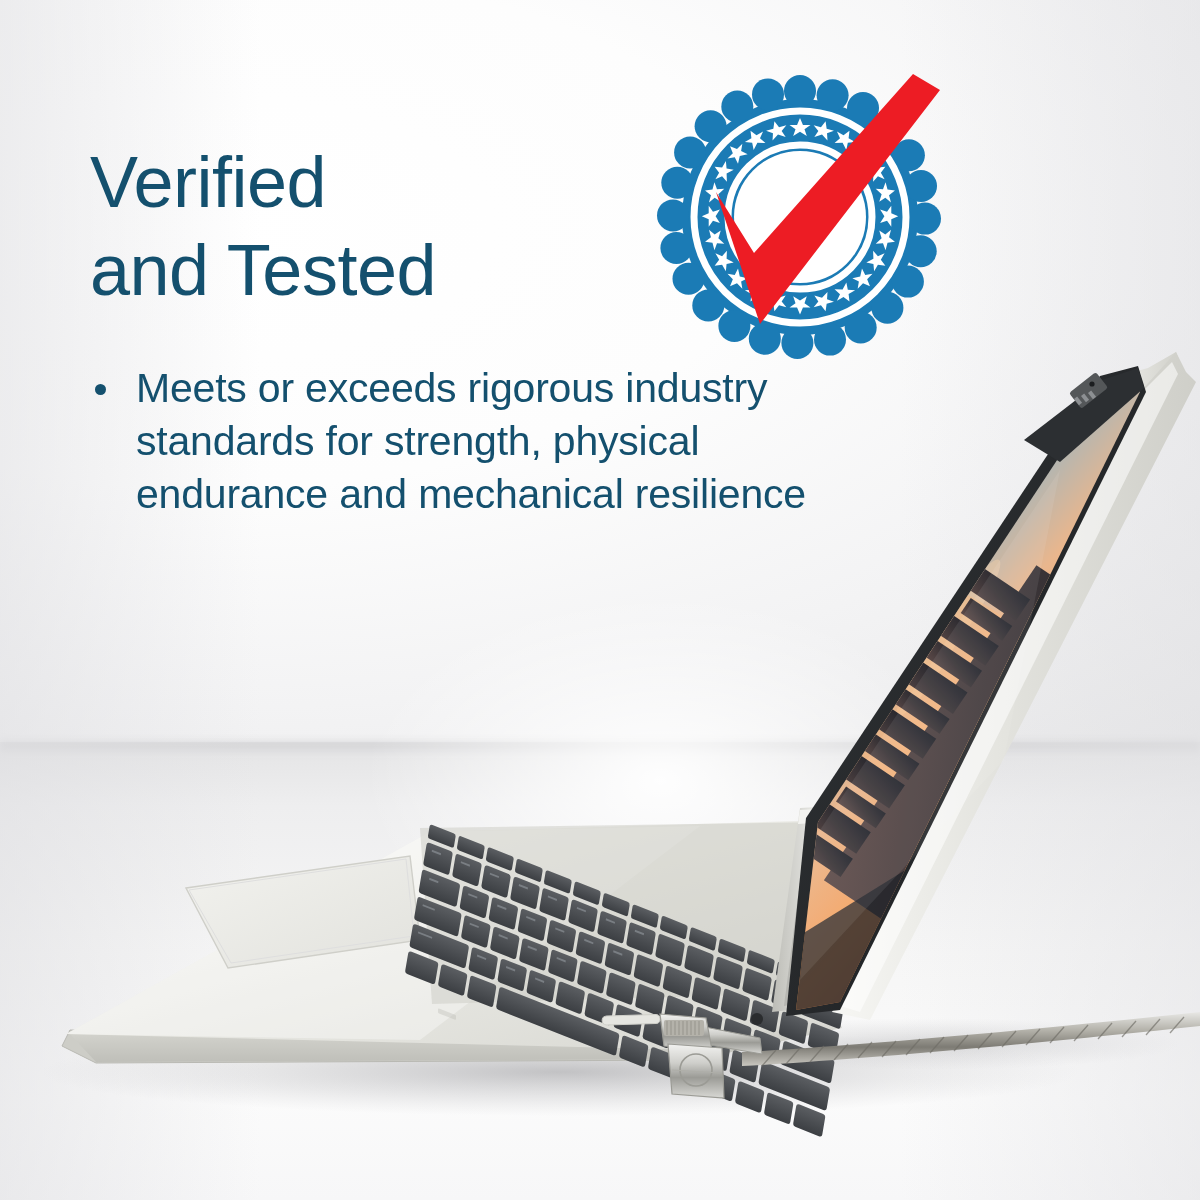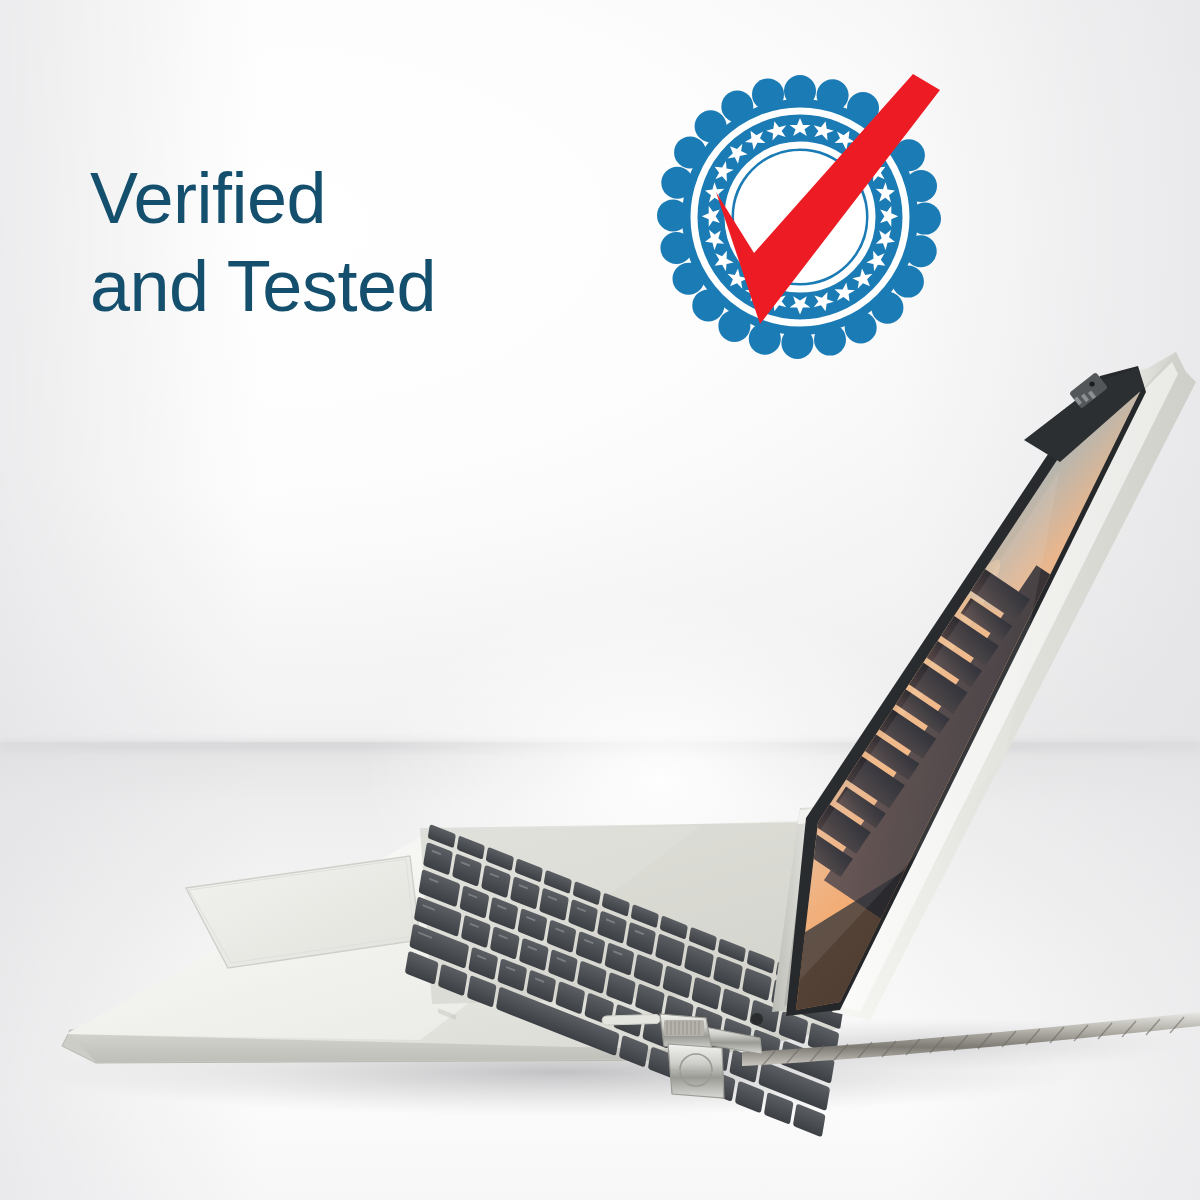--- a/index.html
+++ b/index.html
@@ -34,21 +34,21 @@
     position:absolute;right:0;top:0;width:300px;height:1200px;
     background:linear-gradient(270deg, rgba(224,224,227,.5) 0%, rgba(224,224,227,0) 100%);
   }
   .bg-glow{
     position:absolute;left:250px;top:520px;width:820px;height:520px;
     background:radial-gradient(50% 50% at 50% 50%, rgba(255,255,255,.95) 0%, rgba(255,255,255,0) 72%);
   }
 
   
   .headline{
-    position:absolute;left:90px;top:154px;width:640px;
+    position:absolute;left:90px;top:138px;width:640px;
     font-size:72px;line-height:88px;font-weight:400;
     letter-spacing:-.5px;
     color:#14506E;
     white-space:pre-line;
   }
   .bullet-row{
     position:absolute;left:90px;top:362px;width:760px;
     display:flex;align-items:flex-start;
   }
   .bullet-dot{
@@ -526,14 +526,18 @@
           </g>
       </g>
 
       <path d="M61,120 L99,181 L258,2 L285,18 L105,252 Z" fill="#ED1C24"></path>
     </svg>
   </div>
 
   <div class="headline">Verified
 and Tested</div>
 
+  <div class="bullet-row">
+    <div class="bullet-dot"></div>
+    <div class="bullet-text">Meets or exceeds rigorous industry standards for strength, physical endurance and mechanical resilience</div>
+  </div>
 
 </div>
 
 </body></html>

